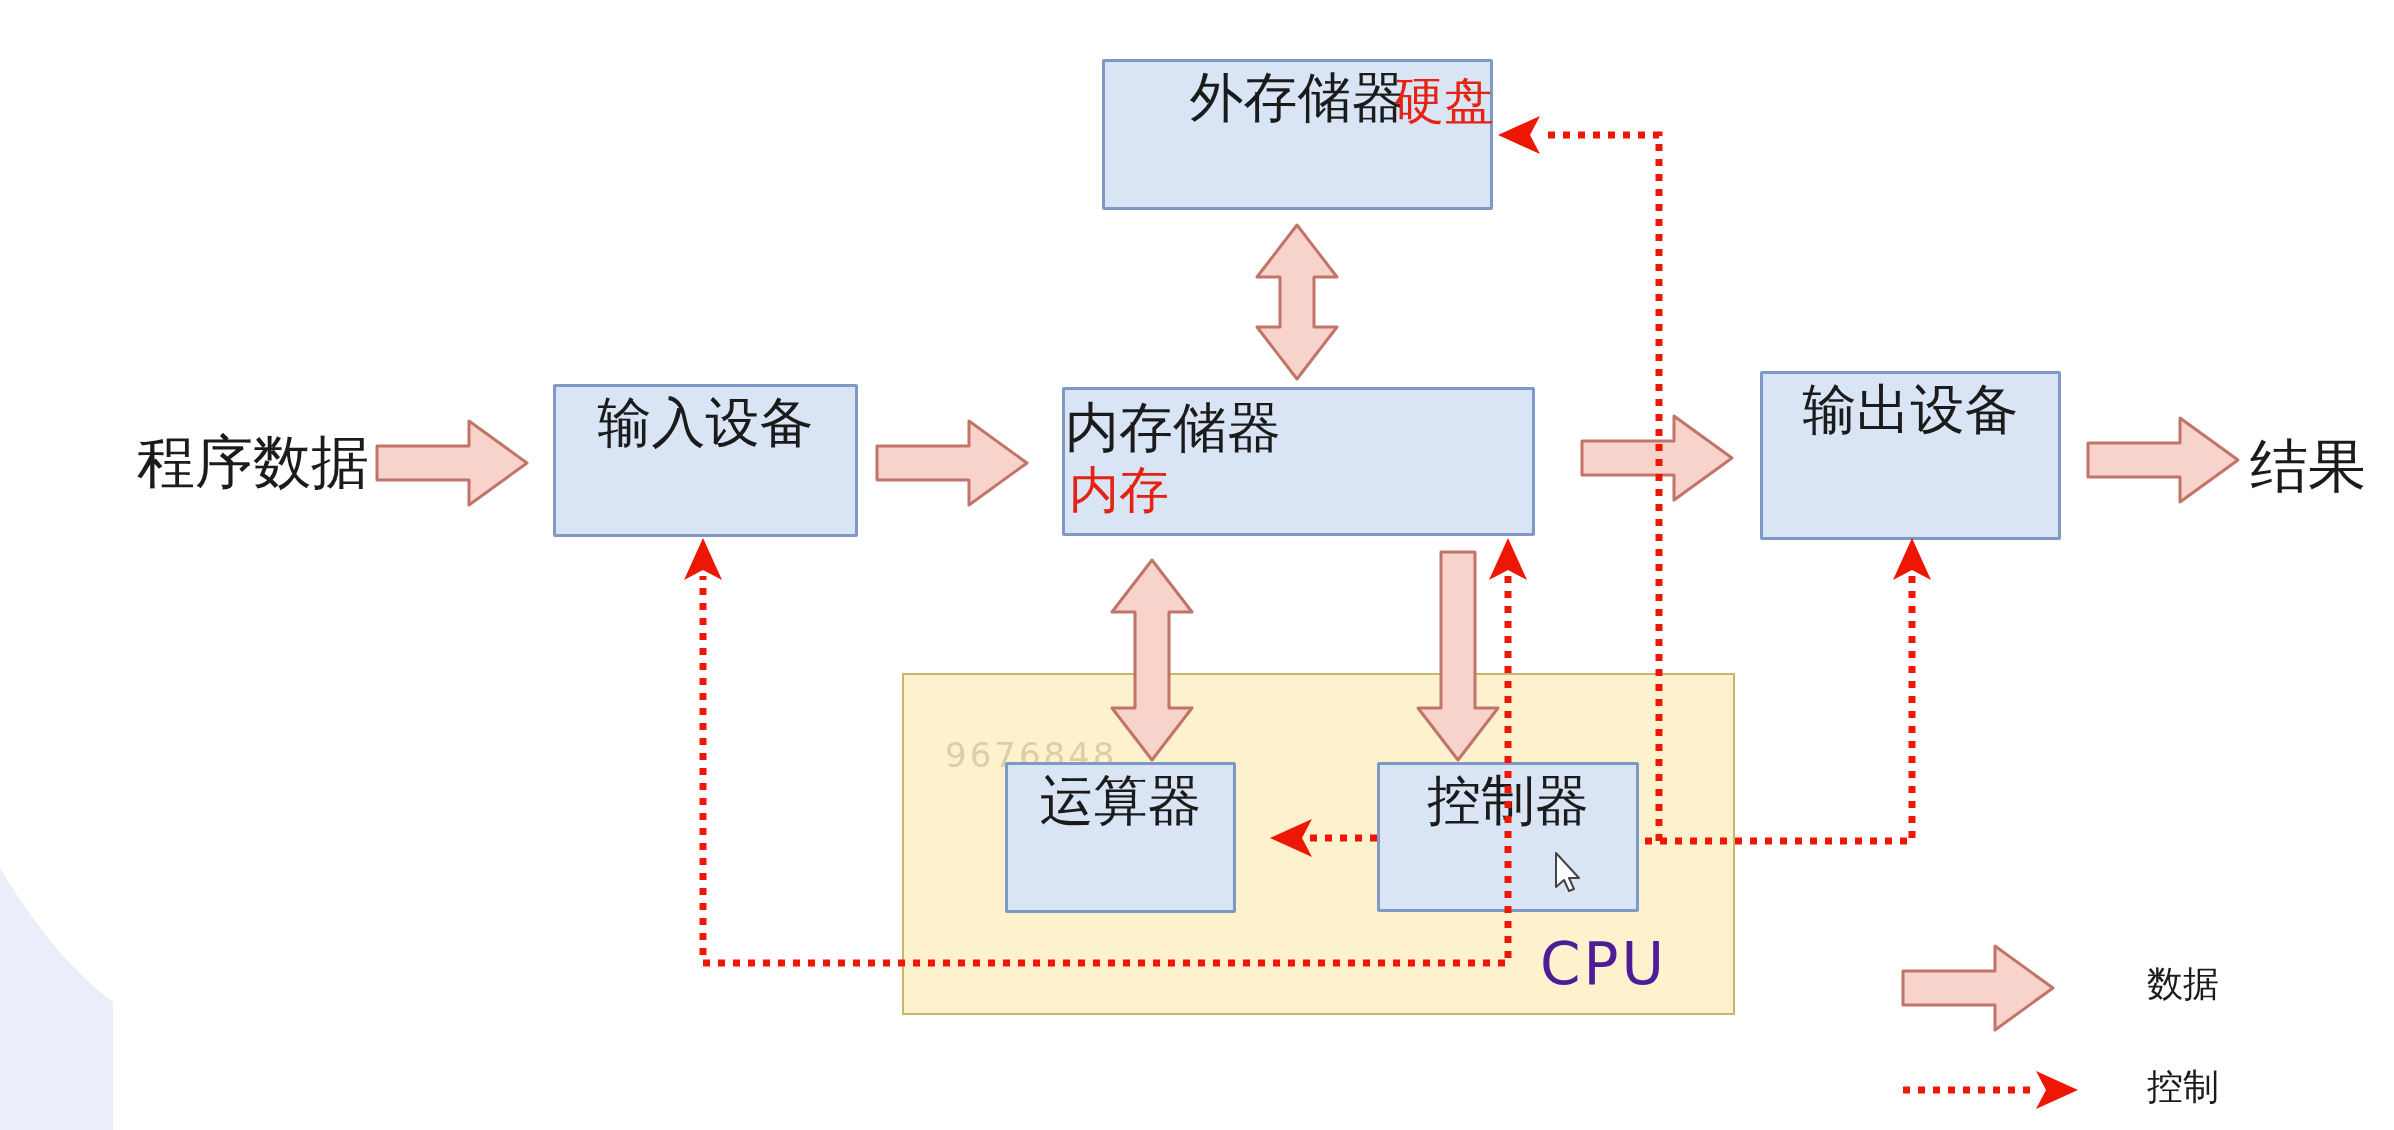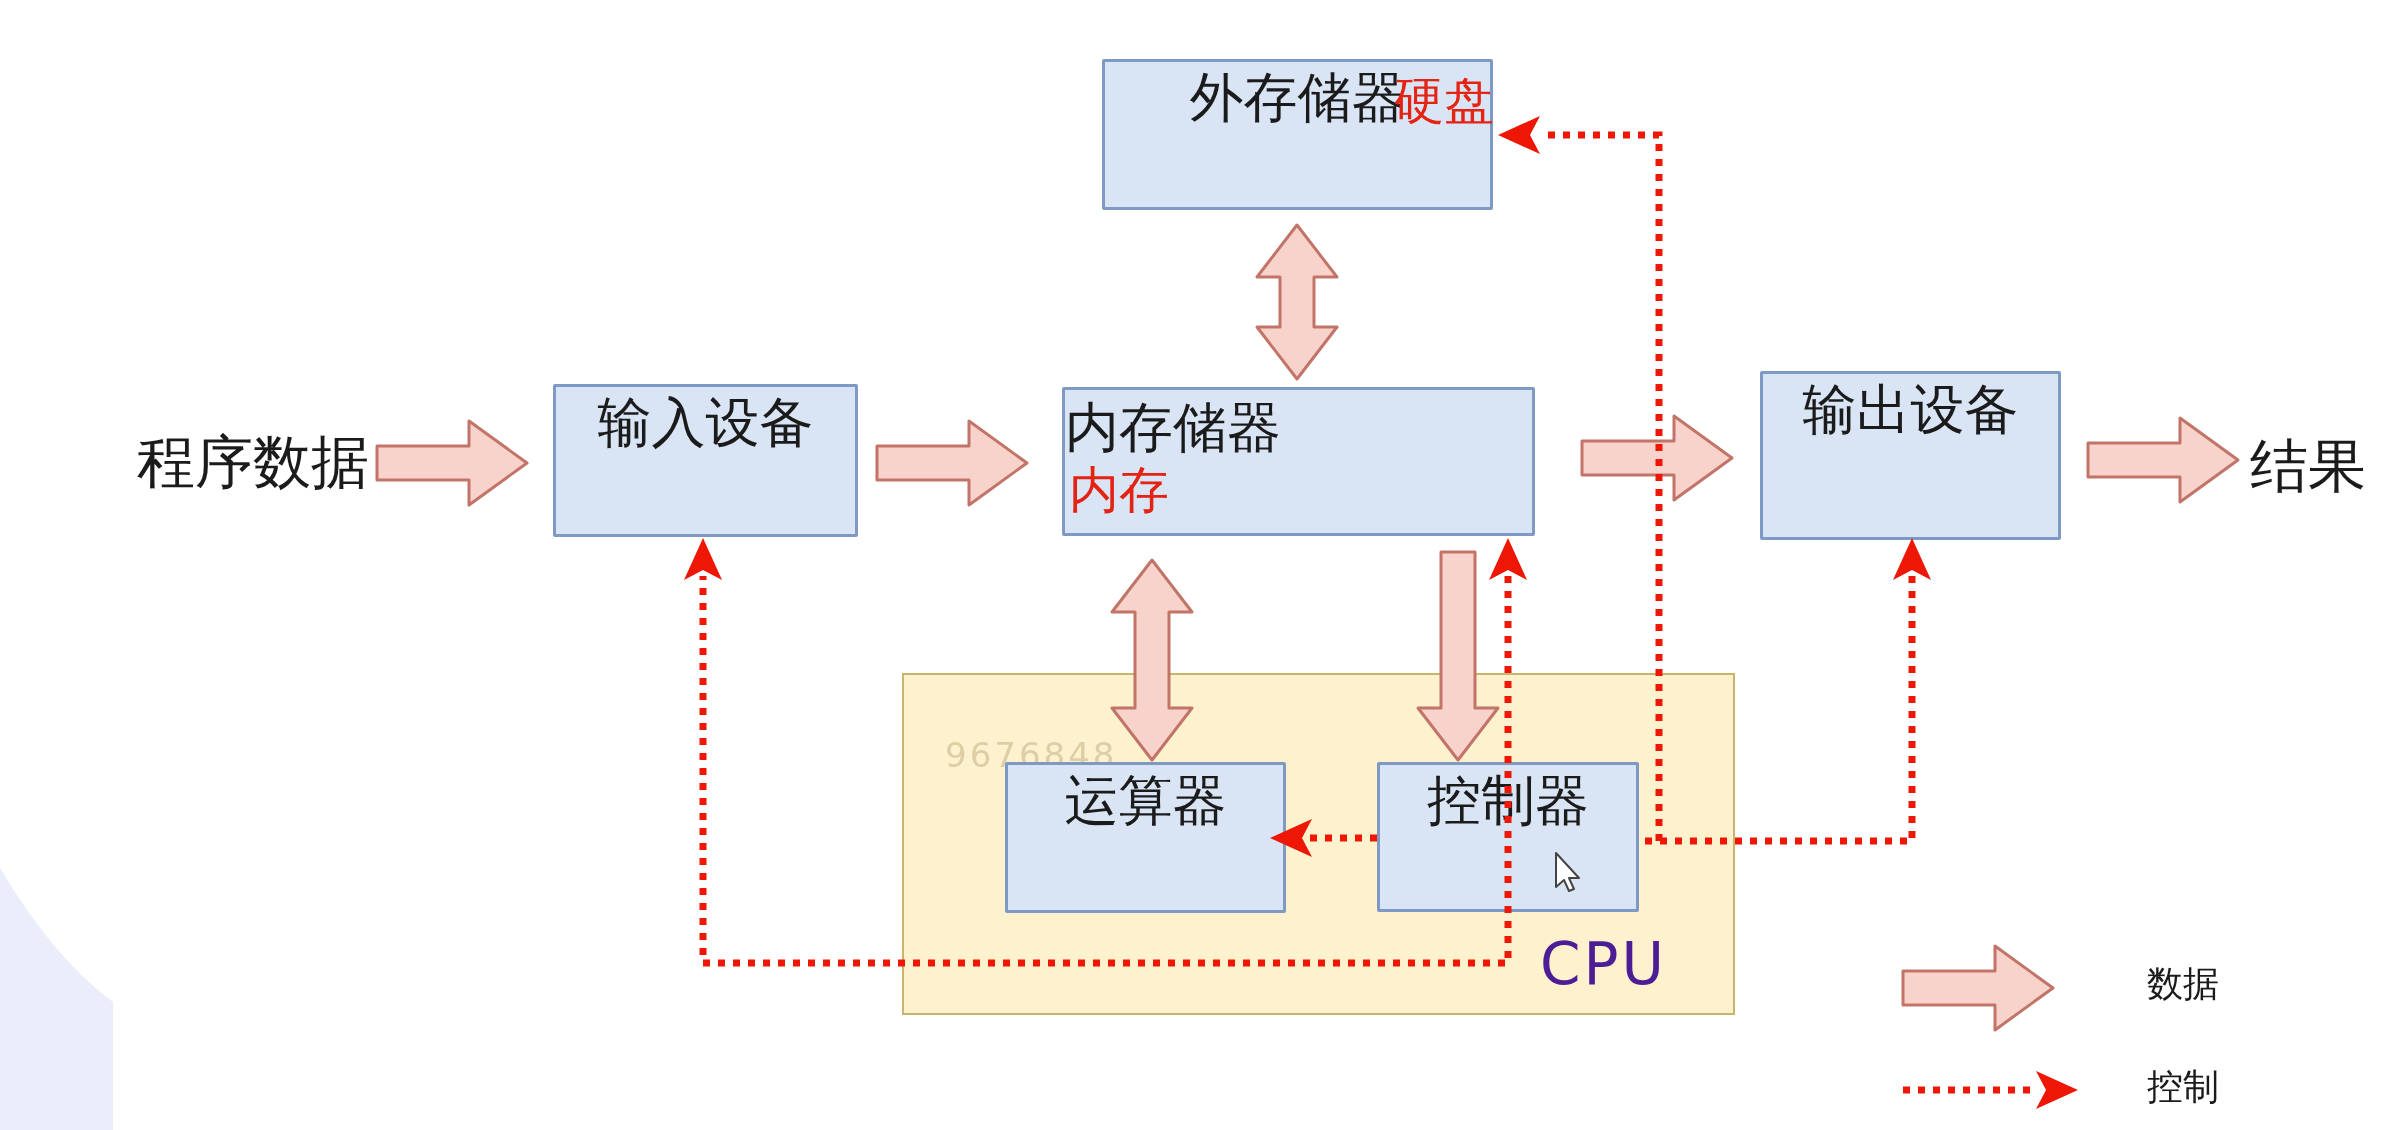--- a/index.html
+++ b/index.html
@@ -55,21 +55,21 @@
 
   <div class="box" style="left:1062px; top:387px; width:473px; height:149px;flex-direction:column;">
     <span>内存储器</span>
     <span class="inline-red">内存</span>
   </div>
 
   <div class="box" style="left:1760px; top:371px; width:301px; height:169px;">
     <span>输出设备</span>
   </div>
 
-  <div class="box" style="left:1005px; top:762px; width:281px; height:151px;">
+  <div class="box" style="left:1005px; top:762px; width:231px; height:151px;">
     <span>运算器</span>
   </div>
 
   <div class="box" style="left:1377px; top:762px; width:262px; height:150px;">
     <span>控制器</span>
   </div>
 
   <div class="free-text" style="left:137px; top:424px;">程序数据</div>
   <div class="free-text" style="left:2250px; top:428px;">结果</div>
 

